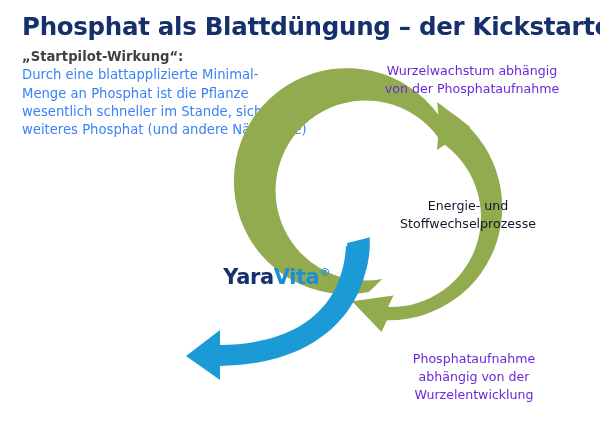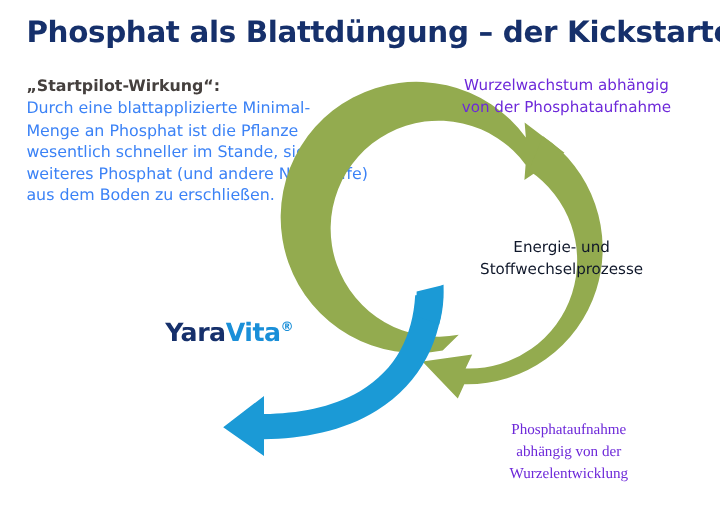--- a/index.html
+++ b/index.html
@@ -28,21 +28,21 @@
     letter-spacing: -0.3px;
     color: #16306b;
     line-height: 1.1;
     white-space: nowrap;
   }
 
   
   #left-block {
     position: absolute;
     left: 22px;
-    top: 64px;
+    top: 48px;
     width: 308px;
   }
   #left-heading {
     font-family: "DejaVu Sans", sans-serif;
     font-size: 13.2px;
     font-weight: bold;
     color: #45403e;
     line-height: 1.32;
     margin-bottom: 1px;
   }
@@ -68,21 +68,20 @@
 
   #label-top {
     left: 350px;
     top: 62px;
     width: 244px;
   }
   #label-bottom {
     left: 362px;
     top: 350px;
     width: 224px;
-    font-family: Liberation Serif, serif;
   }
   #label-center {
     position: absolute;
     left: 382px;
     top: 197px;
     width: 172px;
     text-align: center;
     font-family: "DejaVu Sans", sans-serif;
     font-size: 12.6px;
     color: #0f172a;
@@ -95,24 +94,24 @@
     position: absolute;
     left: 0;
     top: 0;
     width: 600px;
     height: 422px;
   }
 
   
   #brand {
     position: absolute;
-    left: 84px;
+    left: 116px;
     top: 266px;
     width: 214px;
-    text-align: center;
+    text-align: right;
   }
   #brand-name {
     font-family: "DejaVu Sans", sans-serif;
     font-size: 21px;
     font-weight: bold;
     letter-spacing: -0.4px;
     line-height: 1.05;
     white-space: nowrap;
   }
   #brand-name .yara { color: #16306b; }
@@ -149,21 +148,20 @@
 
   <div id="title">Phosphat als Blattdüngung – der Kickstarter</div>
 
   <div id="left-block">
     <div id="left-heading">„Startpilot-Wirkung“:</div>
     <div id="left-body">
       <span class="ln">Durch eine blattapplizierte Minimal-</span>
       <span class="ln">Menge an Phosphat ist die Pflanze</span>
       <span class="ln">wesentlich schneller im Stande, sich</span>
       <span class="ln">weiteres Phosphat (und andere Nährstoffe)</span>
-      <span class="ln">aus dem Boden zu erschließen.</span>
     </div>
   </div>
 
   <svg id="graphic" viewBox="0 0 600 422">
 
     <g>
       <path fill="#93ab4f" d="
         M 368.9 292.0
         A 113 113 0 1 1 438.2 114.6
         L 437.2 102.0

